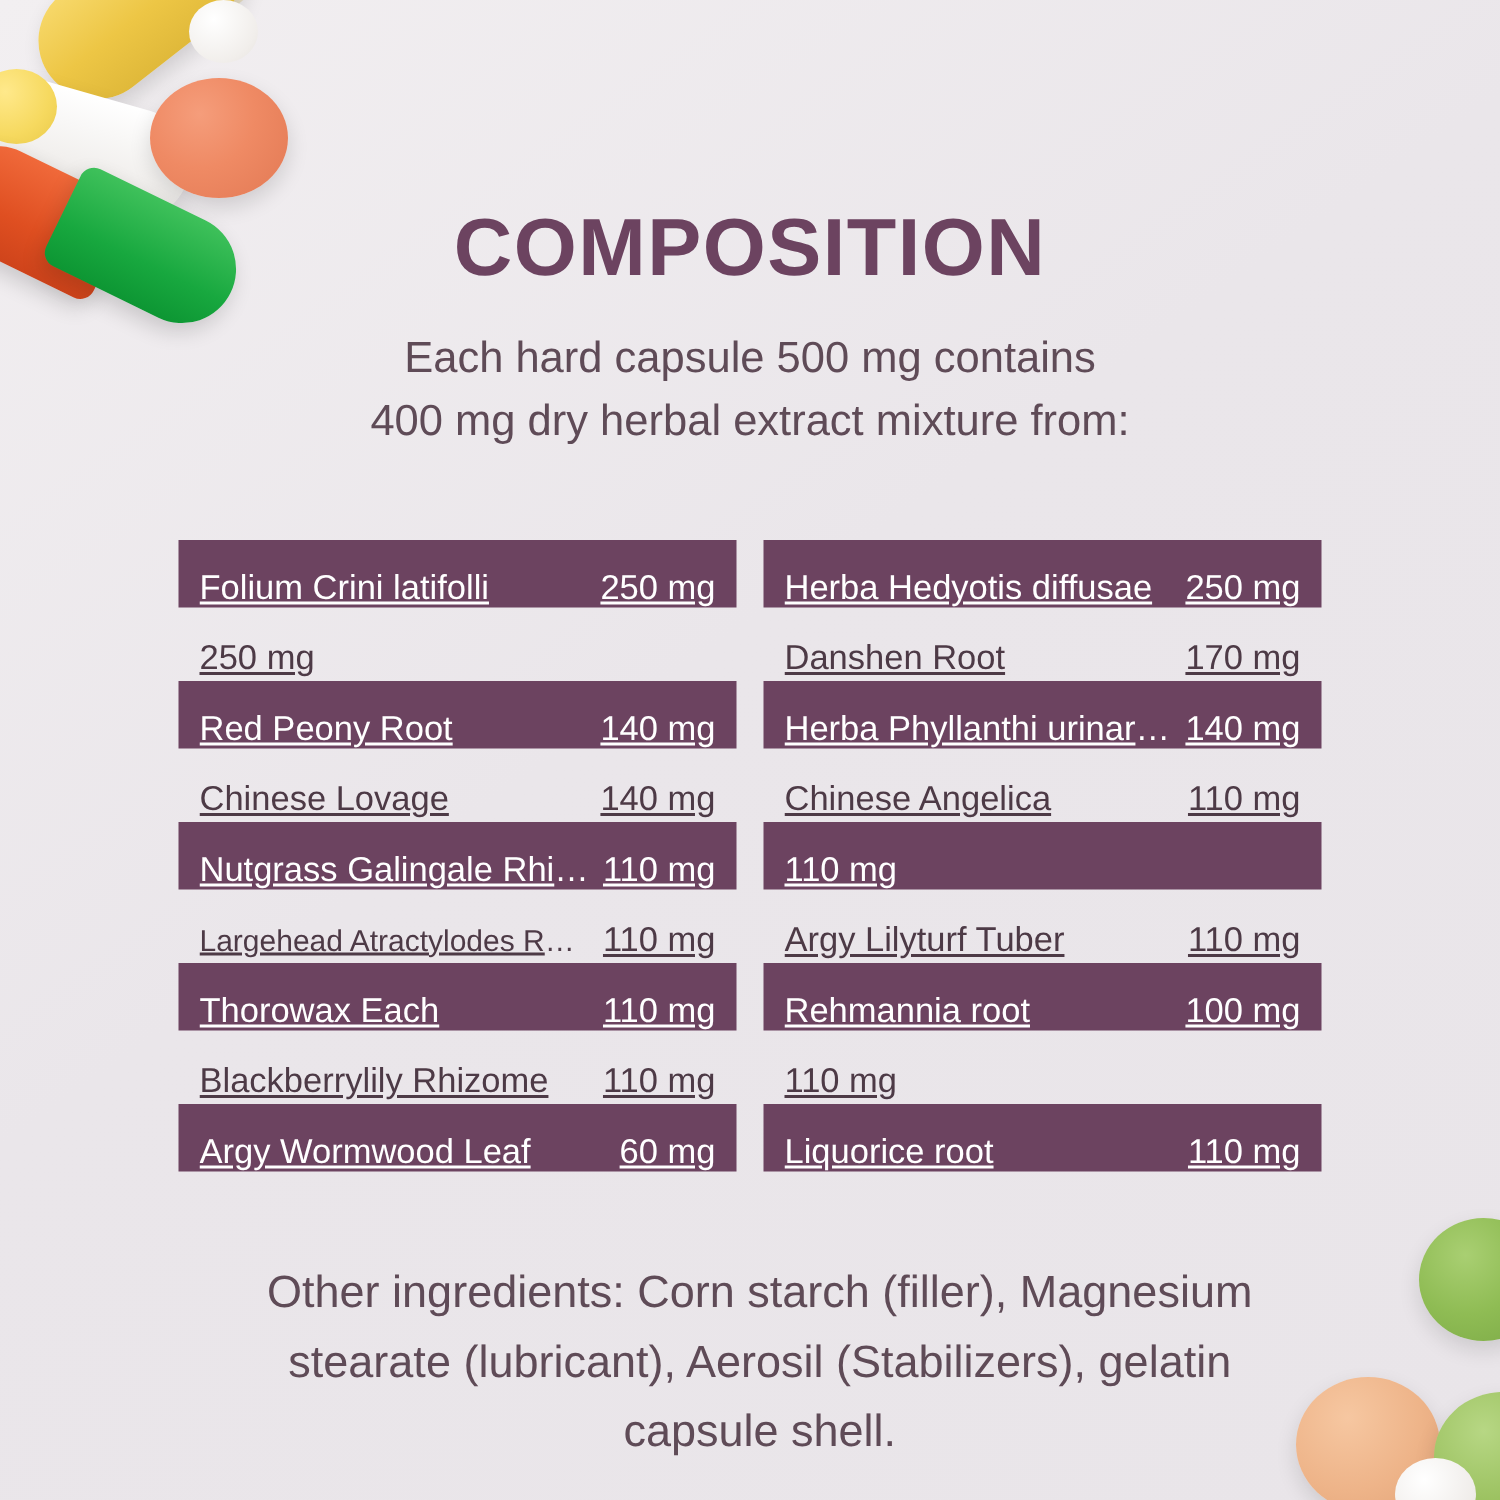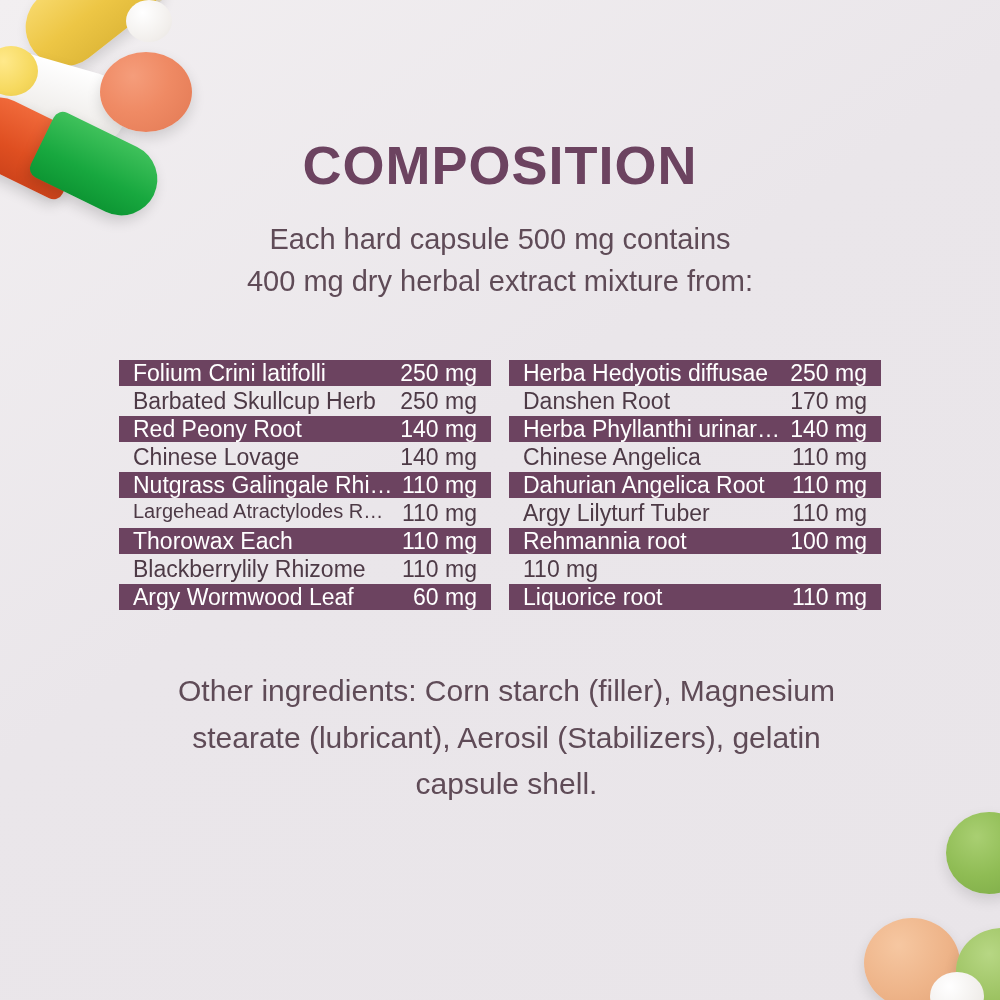--- a/index.html
+++ b/index.html
@@ -138,28 +138,29 @@
 
   .table-wrap {
     margin-top: 58px;
     display: flex;
     justify-content: center;
     gap: 18px;
   }
   .col { width: 372px; }
   .row {
     display: flex;
-    align-items: flex-start;
+    align-items: flex-end;
     justify-content: space-between;
-    height: 26px;
+    height: 45px;
     padding: 0 14px;
     box-sizing: border-box;
     font-size: 23px;
     color: #4d3a46;
     margin-bottom: 2px;
+    text-decoration: underline;
   }
   .row.alt {
     background: #6c4360;
     color: #ffffff;
   }
   .row .name {
     white-space: nowrap;
     overflow: hidden;
     text-overflow: ellipsis;
     padding-right: 8px;
@@ -204,21 +205,20 @@
       <div>400 mg dry herbal extract mixture from:</div>
     </div>
 
     <div class="table-wrap">
       <div class="col" id="col-left">
           <div class="row alt">
             <span class="name">Folium Crini latifolli</span>
             <span class="amt">250 mg</span>
           </div>
           <div class="row">
-            <span class="name">Barbated Skullcup Herb</span>
             <span class="amt">250 mg</span>
           </div>
           <div class="row alt">
             <span class="name">Red Peony Root</span>
             <span class="amt">140 mg</span>
           </div>
           <div class="row">
             <span class="name">Chinese Lovage</span>
             <span class="amt">140 mg</span>
           </div>
@@ -254,21 +254,20 @@
           </div>
           <div class="row alt">
             <span class="name">Herba Phyllanthi urinariae</span>
             <span class="amt">140 mg</span>
           </div>
           <div class="row">
             <span class="name">Chinese Angelica</span>
             <span class="amt">110 mg</span>
           </div>
           <div class="row alt">
-            <span class="name">Dahurian Angelica Root</span>
             <span class="amt">110 mg</span>
           </div>
           <div class="row">
             <span class="name">Argy Lilyturf Tuber</span>
             <span class="amt">110 mg</span>
           </div>
           <div class="row alt">
             <span class="name">Rehmannia root</span>
             <span class="amt">100 mg</span>
           </div>

